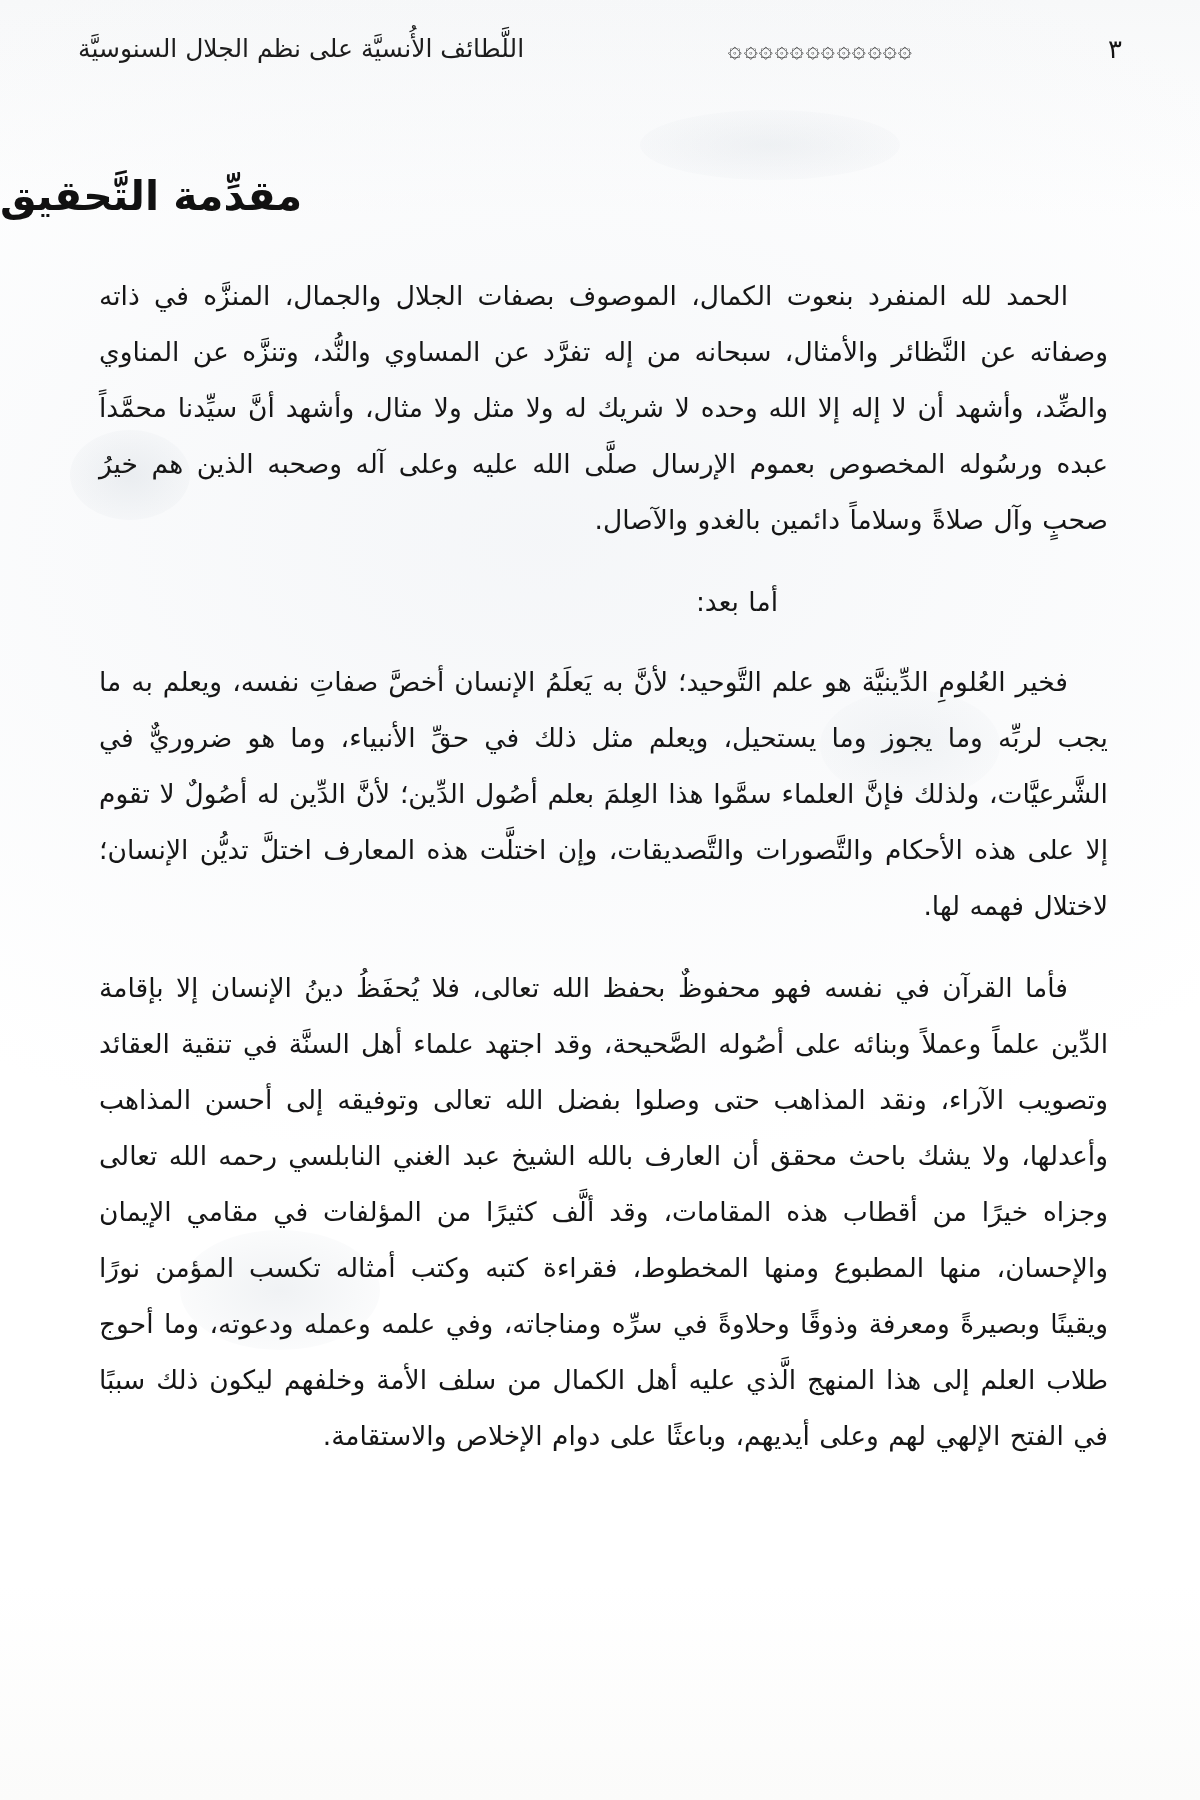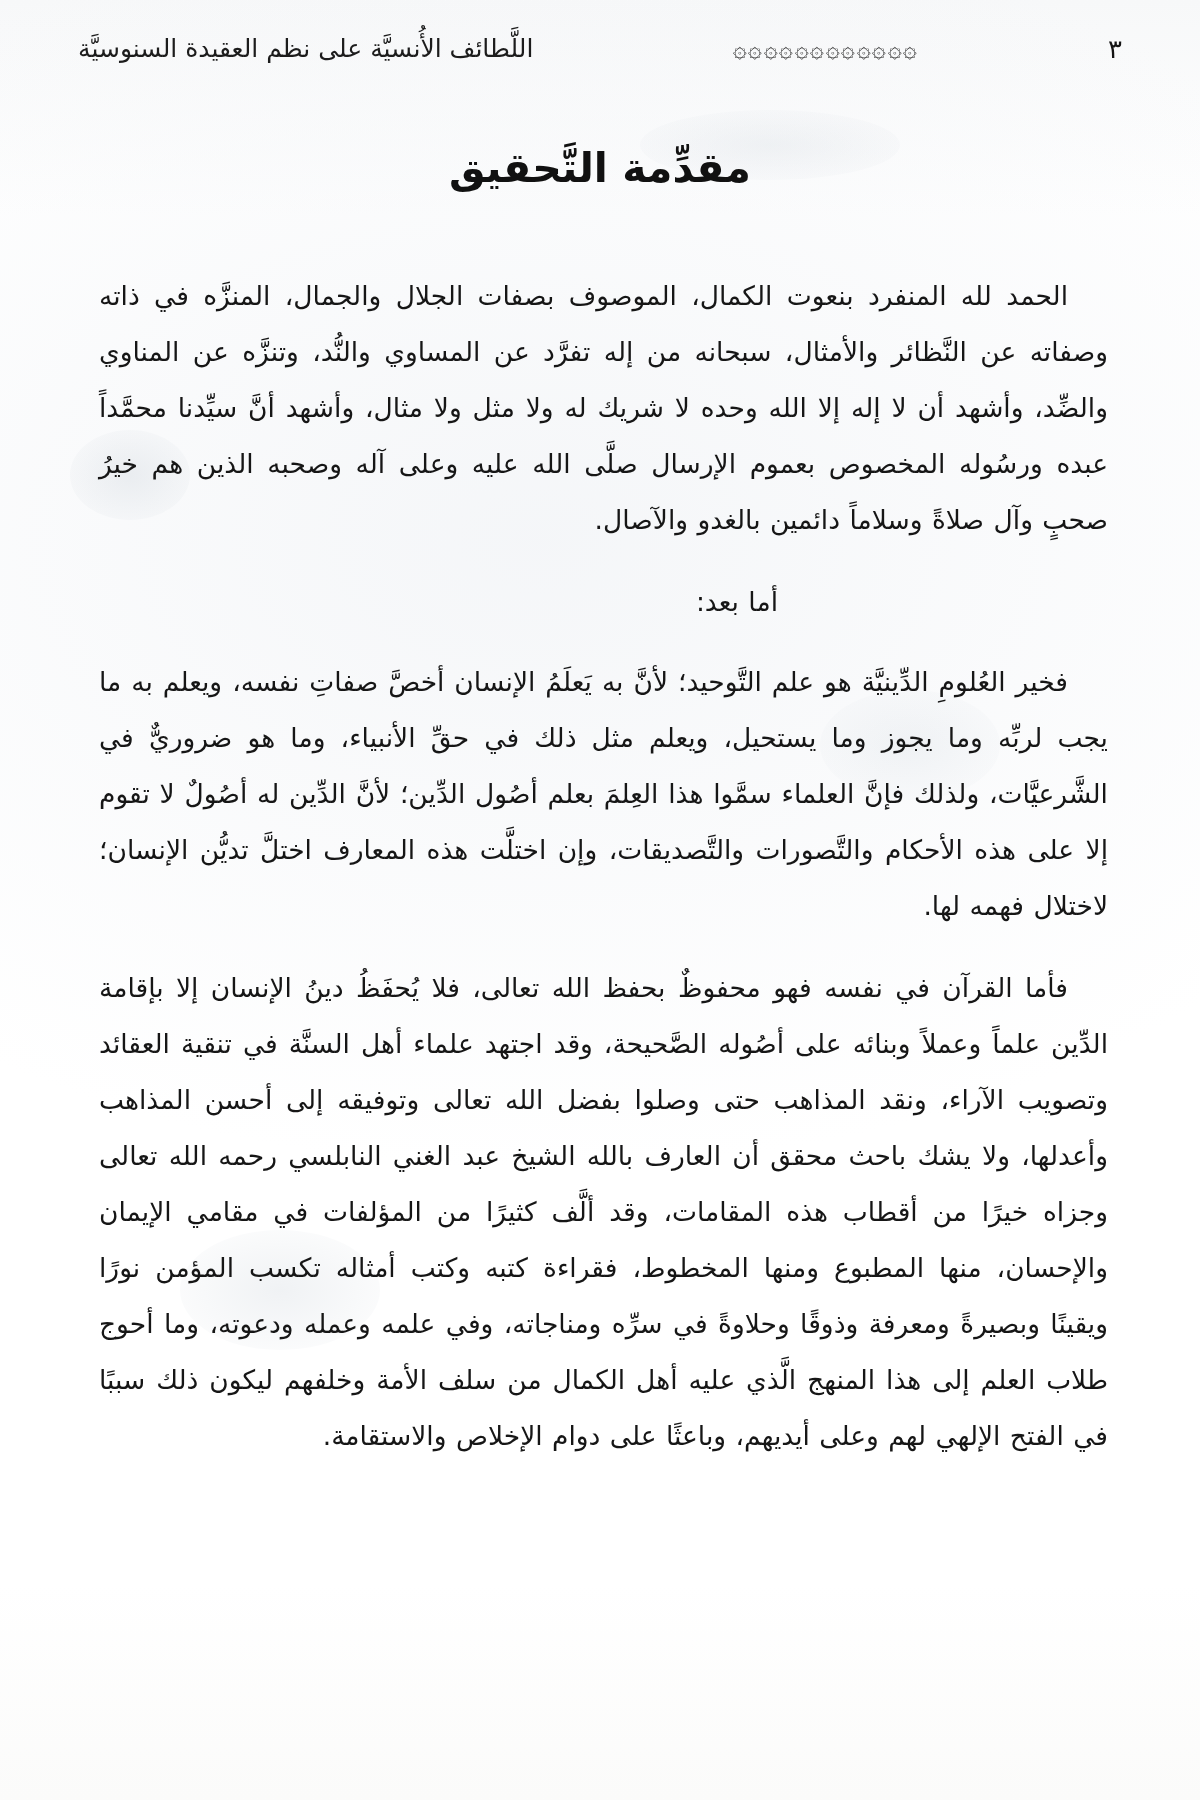--- a/index.html
+++ b/index.html
@@ -73,24 +73,24 @@
     font-family: "DejaVu Sans", sans-serif;
     font-size: 26px;
     color: #141414;
     padding-left: 8px;
     filter: blur(0.15px);
   }
 
   
   .section-heading {
     position: absolute;
-    top: 144px;
+    top: 172px;
     left: 0;
     right: 0;
-    text-align: center;
+    text-align: left;
     font-family: "DejaVu Sans", sans-serif;
     font-size: 41px;
     font-weight: 700;
     color: #111111;
     letter-spacing: 0px;
     filter: blur(0.2px);
   }
 
   
   .body-column {
@@ -145,21 +145,21 @@
         <span class="orn-unit">۞</span>
         <span class="orn-unit">۞</span>
         <span class="orn-unit">۞</span>
         <span class="orn-unit">۞</span>
         <span class="orn-unit">۞</span>
         <span class="orn-unit">۞</span>
         <span class="orn-unit">۞</span>
         <span class="orn-unit">۞</span>
         <span class="orn-unit">۞</span>
       </span>
-    <span class="header-title">اللَّطائف الأُنسيَّة على نظم العقيدة السنوسيَّة</span>
+    <span class="header-title">اللَّطائف الأُنسيَّة على نظم الجلال السنوسيَّة</span>
   </div>
 
   <div class="section-heading">مقدِّمة التَّحقيق</div>
 
   <div class="body-column">
     <p class="para">الحمد لله المنفرد بنعوت الكمال، الموصوف بصفات الجلال والجمال، المنزَّه في ذاته وصفاته عن النَّظائر والأمثال، سبحانه من إله تفرَّد عن المساوي والنُّد، وتنزَّه عن المناوي والضِّد، وأشهد أن لا إله إلا الله وحده لا شريك له ولا مثل ولا مثال، وأشهد أنَّ سيِّدنا محمَّداً عبده ورسُوله المخصوص بعموم الإرسال صلَّى الله عليه وعلى آله وصحبه الذين هم خيرُ صحبٍ وآل صلاةً وسلاماً دائمين بالغدو والآصال.</p>
     <p class="para ammabaad">أما بعد:</p>
     <p class="para">فخير العُلومِ الدِّينيَّة هو علم التَّوحيد؛ لأنَّ به يَعلَمُ الإنسان أخصَّ صفاتِ نفسه، ويعلم به ما يجب لربِّه وما يجوز وما يستحيل، ويعلم مثل ذلك في حقِّ الأنبياء، وما هو ضروريٌّ في الشَّرعيَّات، ولذلك فإنَّ العلماء سمَّوا هذا العِلمَ بعلم أصُول الدِّين؛ لأنَّ الدِّين له أصُولٌ لا تقوم إلا على هذه الأحكام والتَّصورات والتَّصديقات، وإن اختلَّت هذه المعارف اختلَّ تديُّن الإنسان؛ لاختلال فهمه لها.</p>
     <p class="para last-line-left">فأما القرآن في نفسه فهو محفوظٌ بحفظ الله تعالى، فلا يُحفَظُ دينُ الإنسان إلا بإقامة الدِّين علماً وعملاً وبنائه على أصُوله الصَّحيحة، وقد اجتهد علماء أهل السنَّة في تنقية العقائد وتصويب الآراء، ونقد المذاهب حتى وصلوا بفضل الله تعالى وتوفيقه إلى أحسن المذاهب وأعدلها، ولا يشك باحث محقق أن العارف بالله الشيخ عبد الغني النابلسي رحمه الله تعالى وجزاه خيرًا من أقطاب هذه المقامات، وقد ألَّف كثيرًا من المؤلفات في مقامي الإيمان والإحسان، منها المطبوع ومنها المخطوط، فقراءة كتبه وكتب أمثاله تكسب المؤمن نورًا ويقينًا وبصيرةً ومعرفة وذوقًا وحلاوةً في سرِّه ومناجاته، وفي علمه وعمله ودعوته، وما أحوج طلاب العلم إلى هذا المنهج الَّذي عليه أهل الكمال من سلف الأمة وخلفهم ليكون ذلك سببًا في الفتح الإلهي لهم وعلى أيديهم، وباعثًا على دوام الإخلاص والاستقامة.</p>
   </div>

